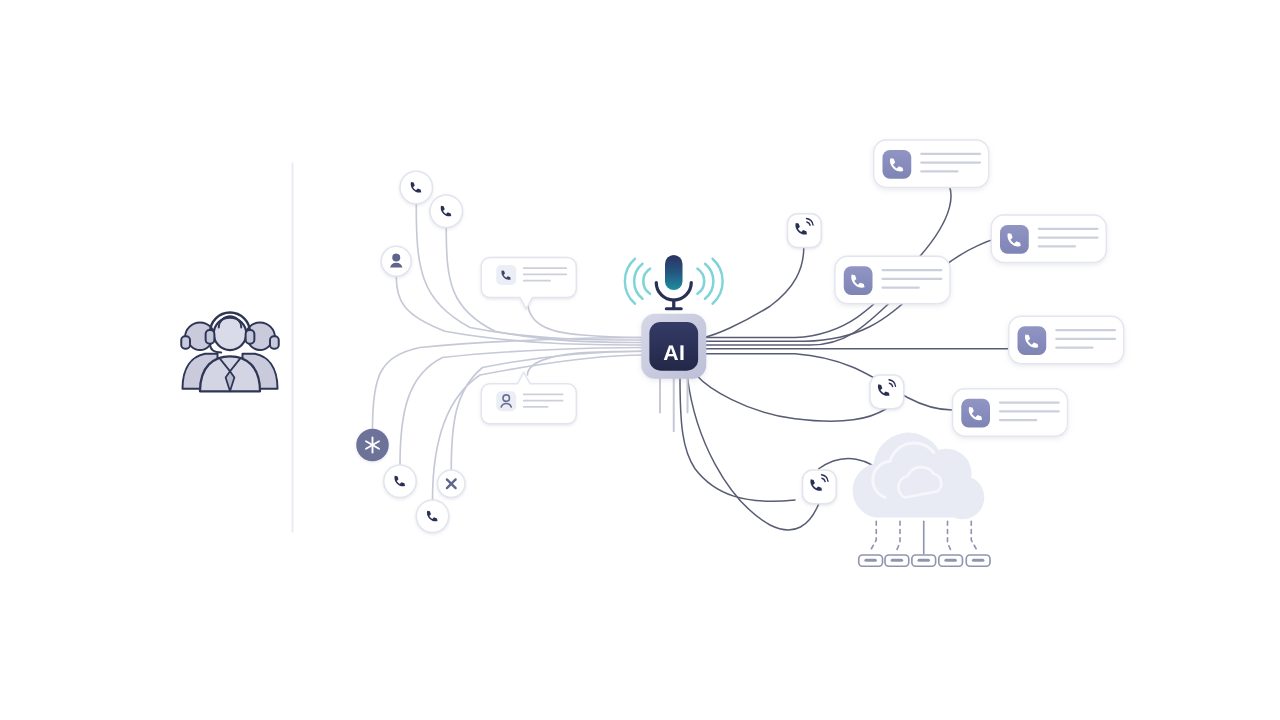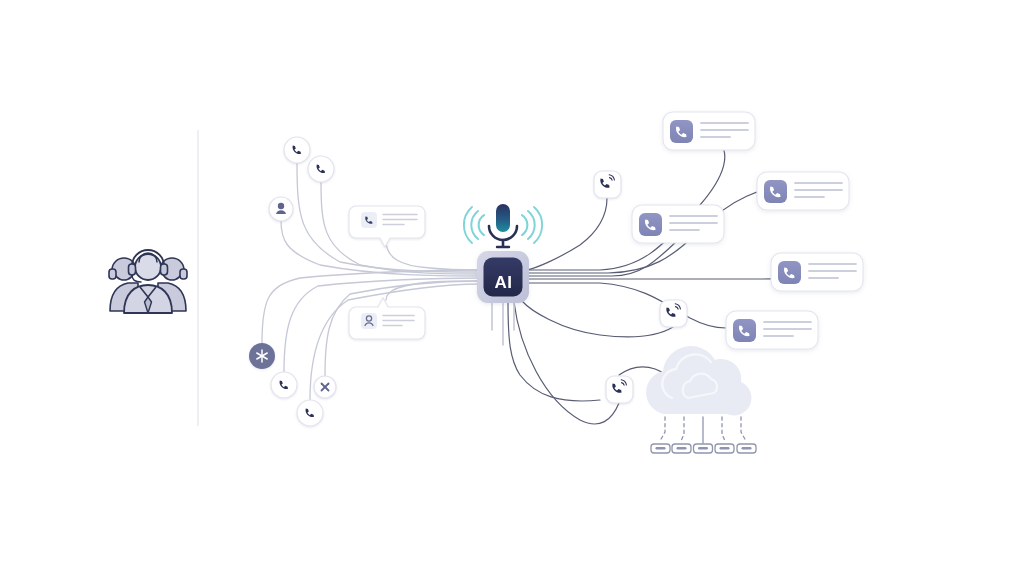--- a/index.html
+++ b/index.html
@@ -1,21 +1,21 @@
 <!DOCTYPE html>
 <html><head>
 <meta charset="utf-8">
 <style>
   html,body{margin:0;padding:0;background:#ffffff;}
   body{
     width:1024px;height:576px;overflow:hidden;position:relative;
     font-family:"Liberation Sans", sans-serif;
     background:#ffffff;
   }
-  #stage{position:absolute;inset:0;width:836px;height:576px;}
+  #stage{position:absolute;inset:0;width:836px;height:576px;margin-left:36px;}
   svg#scene{position:absolute;left:0;top:0;width:1024px;height:576px;display:block;}
 </style>
 </head>
 <body>
 
 <div id="stage">
 <svg id="scene" viewBox="0 0 1024 576">
   <defs>
     <linearGradient id="micGrad" x1="0" y1="0" x2="0" y2="1">
       <stop offset="0%" stop-color="#2b3160"></stop>

